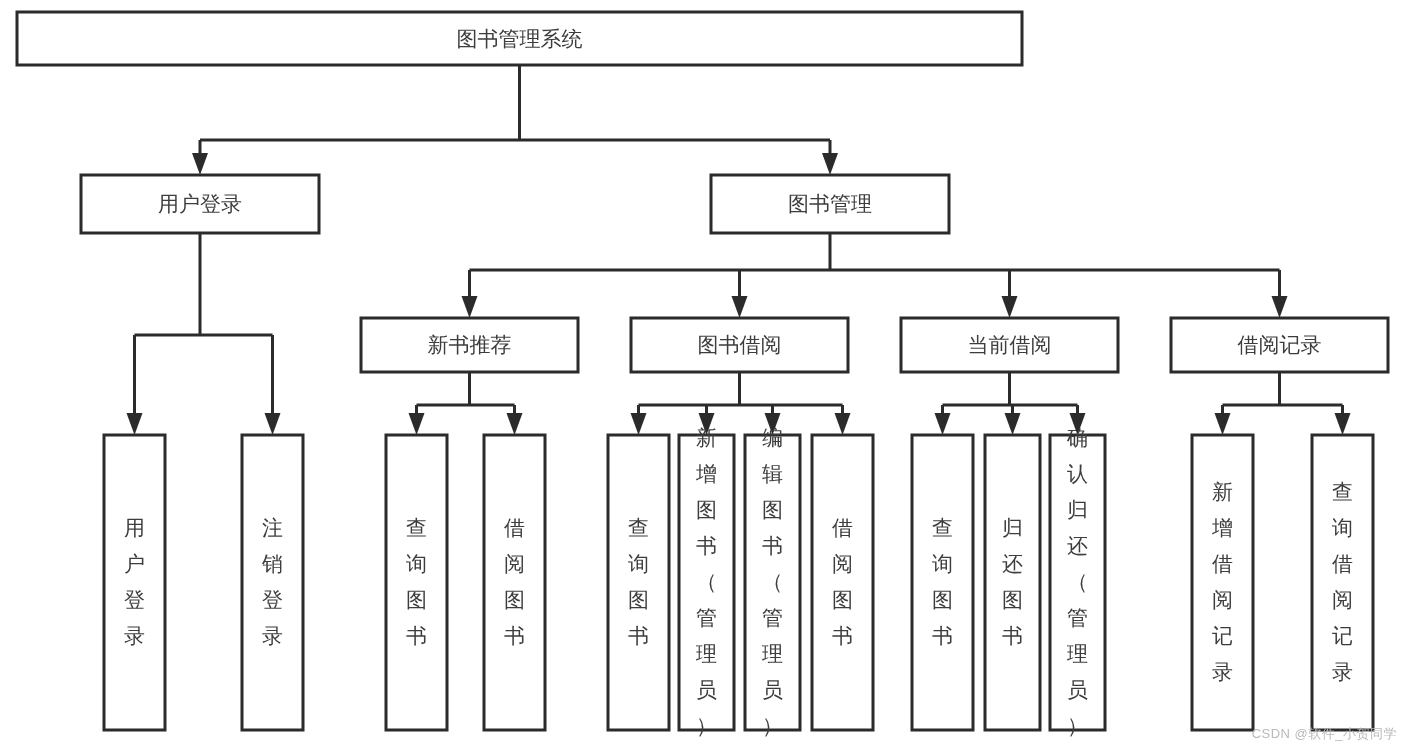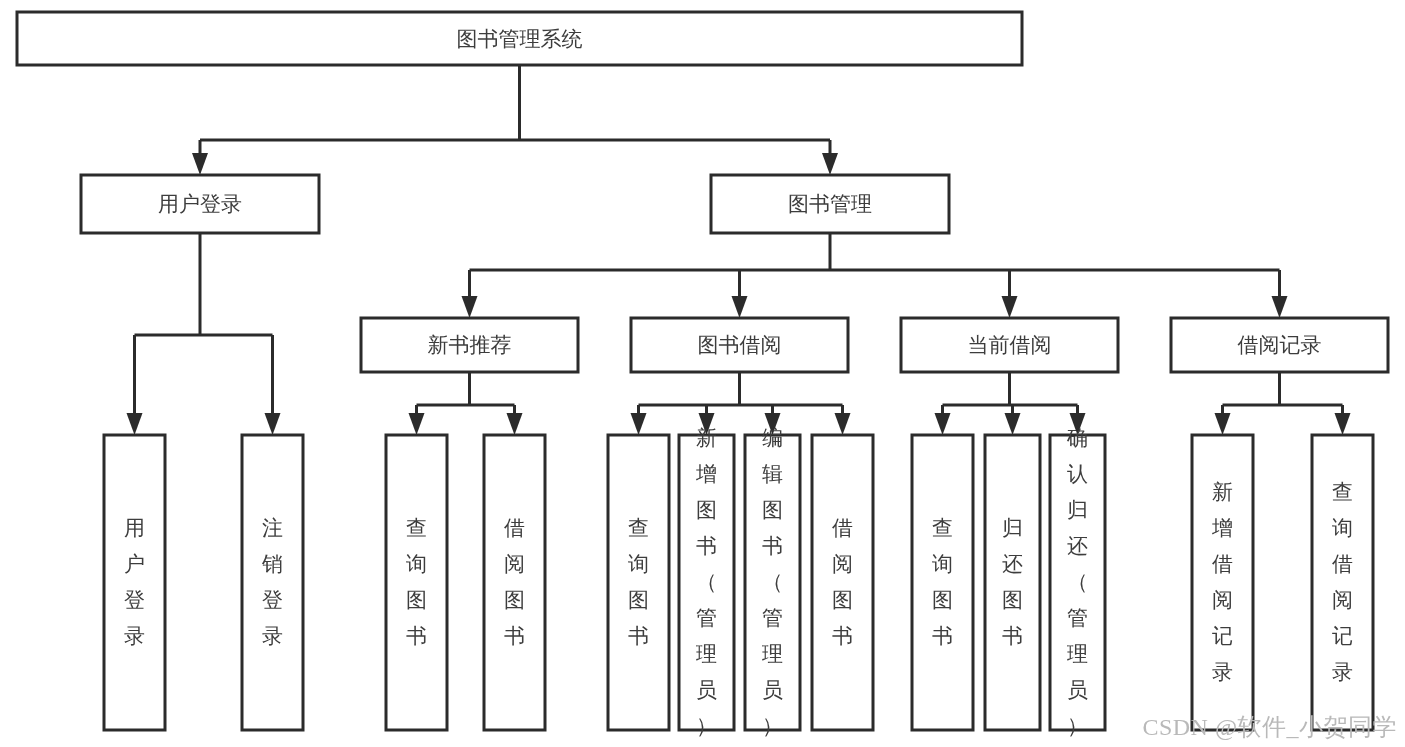--- a/index.html
+++ b/index.html
@@ -18,22 +18,22 @@
     fill:#3d3d3d;
     font-family:"DejaVu Sans","Liberation Sans",sans-serif;
     text-anchor:middle;
     dominant-baseline:middle;
   }
   .label-h{font-size:21px;}
   .label-v{font-size:21px;}
   .watermark{
     position:absolute;
     right:8px;bottom:4px;
-    font-family:Liberation Serif, serif;
-    font-size:24px;
+    font-family:Liberation Sans, sans-serif;
+    font-size:13px;
     color:#b9b9b9;
     white-space:nowrap;
     letter-spacing:0.5px;
   }
 </style>
 </head>
 <body>
 
 <div id="diagram-root">
   <svg id="tree-svg" viewBox="0 0 1405 747" xmlns="http://www.w3.org/2000/svg">

